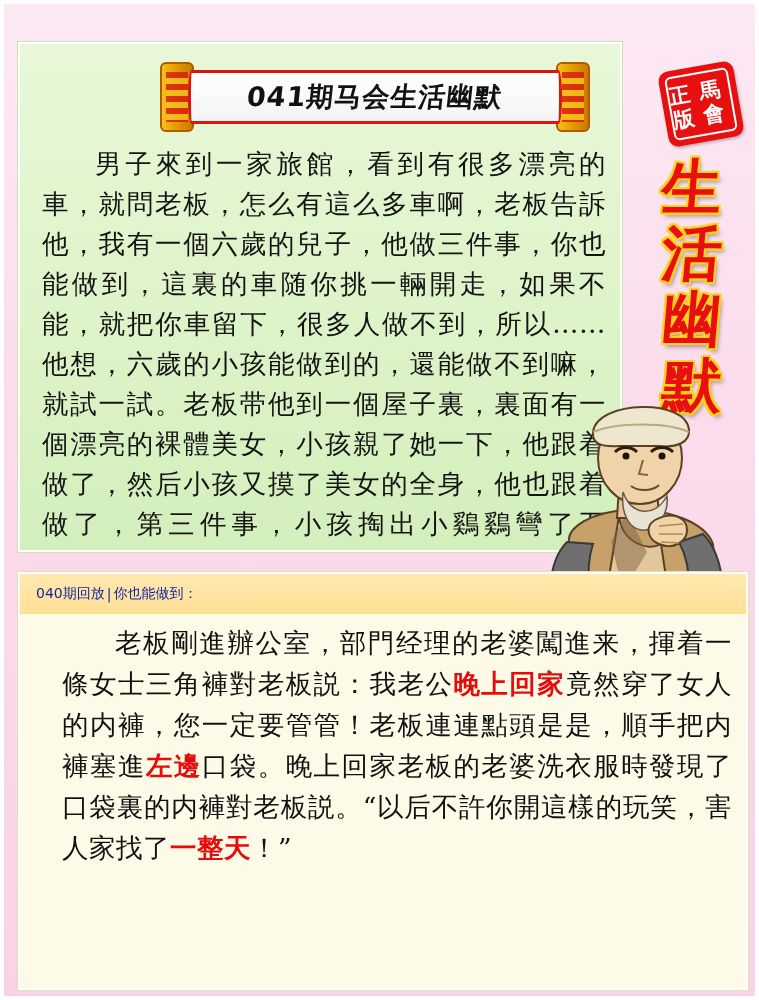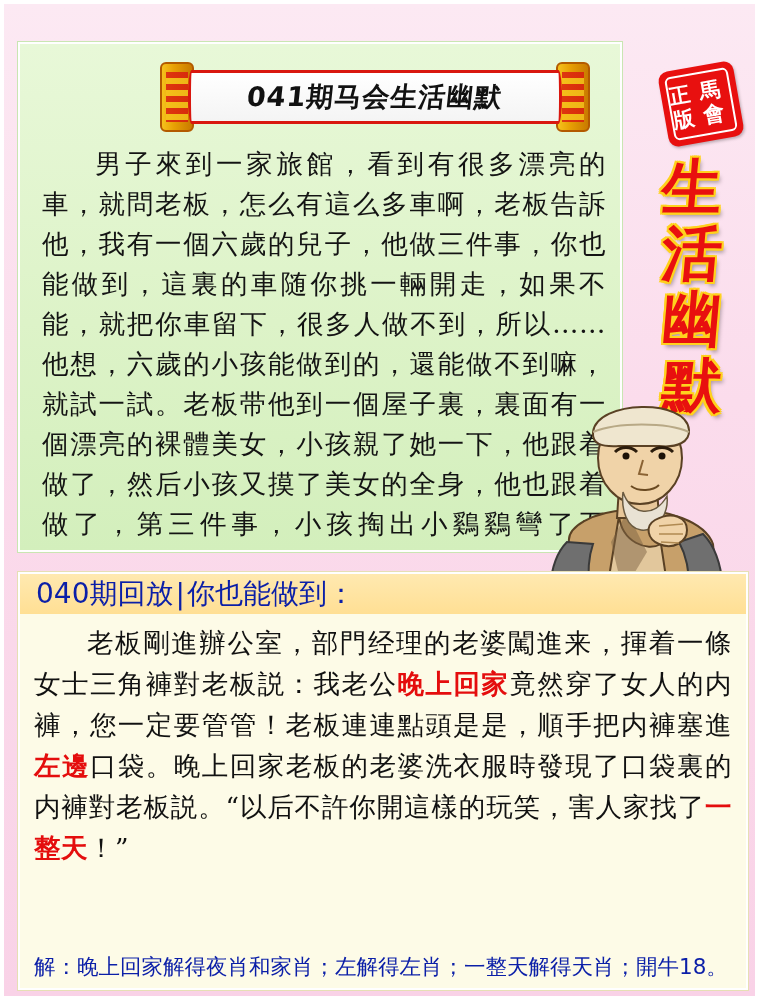--- a/index.html
+++ b/index.html
@@ -185,36 +185,37 @@
     box-sizing: border-box;
     overflow: hidden;
   }
   .bar {
     height: 40px;
     background: linear-gradient(180deg,#ffe9b0 0%, #ffdf94 100%);
     display: flex;
     align-items: center;
     padding-left: 16px;
     font-family: "DejaVu Sans", sans-serif;
-    font-size: 28px;
+    font-size: 14px;
     color: #0b1fa8;
     white-space: nowrap;
   }
   .bar .sep { margin: 0 2px; color: #0b1fa8; }
   .bar .hit { color: #d81010; font-weight: bold; }
 
   .joke {
     padding: 8px 14px 0 14px;
     font-family: "DejaVu Serif", serif;
     font-size: 26.5px;
     line-height: 41px;
     color: #111111;
     text-indent: 2em;
     text-align: justify;
     letter-spacing: .5px;
+    margin-left: 28px;
   }
   .joke .red {
     color: #e40d0d;
     font-weight: bold;
   }
   .answer {
     position: absolute;
     left: 14px;
     right: 10px;
     bottom: 6px;
@@ -302,16 +303,15 @@
     <div class="bar">
       <span>040期回放</span>
       <span class="sep">|</span>
       <span>你也能做到：</span>
     </div>
 
     <div class="joke">
       <span>老板剛進辦公室，部門经理的老婆闖進来，揮着一條女士三角褲對老板説：我老公</span><span class="red">晚上回家</span><span>竟然穿了女人的内褲，您一定要管管！老板連連點頭是是，順手把内褲塞進</span><span class="red">左邊</span><span>口袋。晚上回家老板的老婆洗衣服時發現了口袋裏的内褲對老板説。“以后不許你開這樣的玩笑，害人家找了</span><span class="red">一整天</span><span>！”</span>
     </div>
 
-    <div class="answer">解：晚上回家解得夜肖和家肖；左解得左肖；一整天解得天肖；開牛18。</div>
   </div>
 
 </div>
 
 </body></html>

